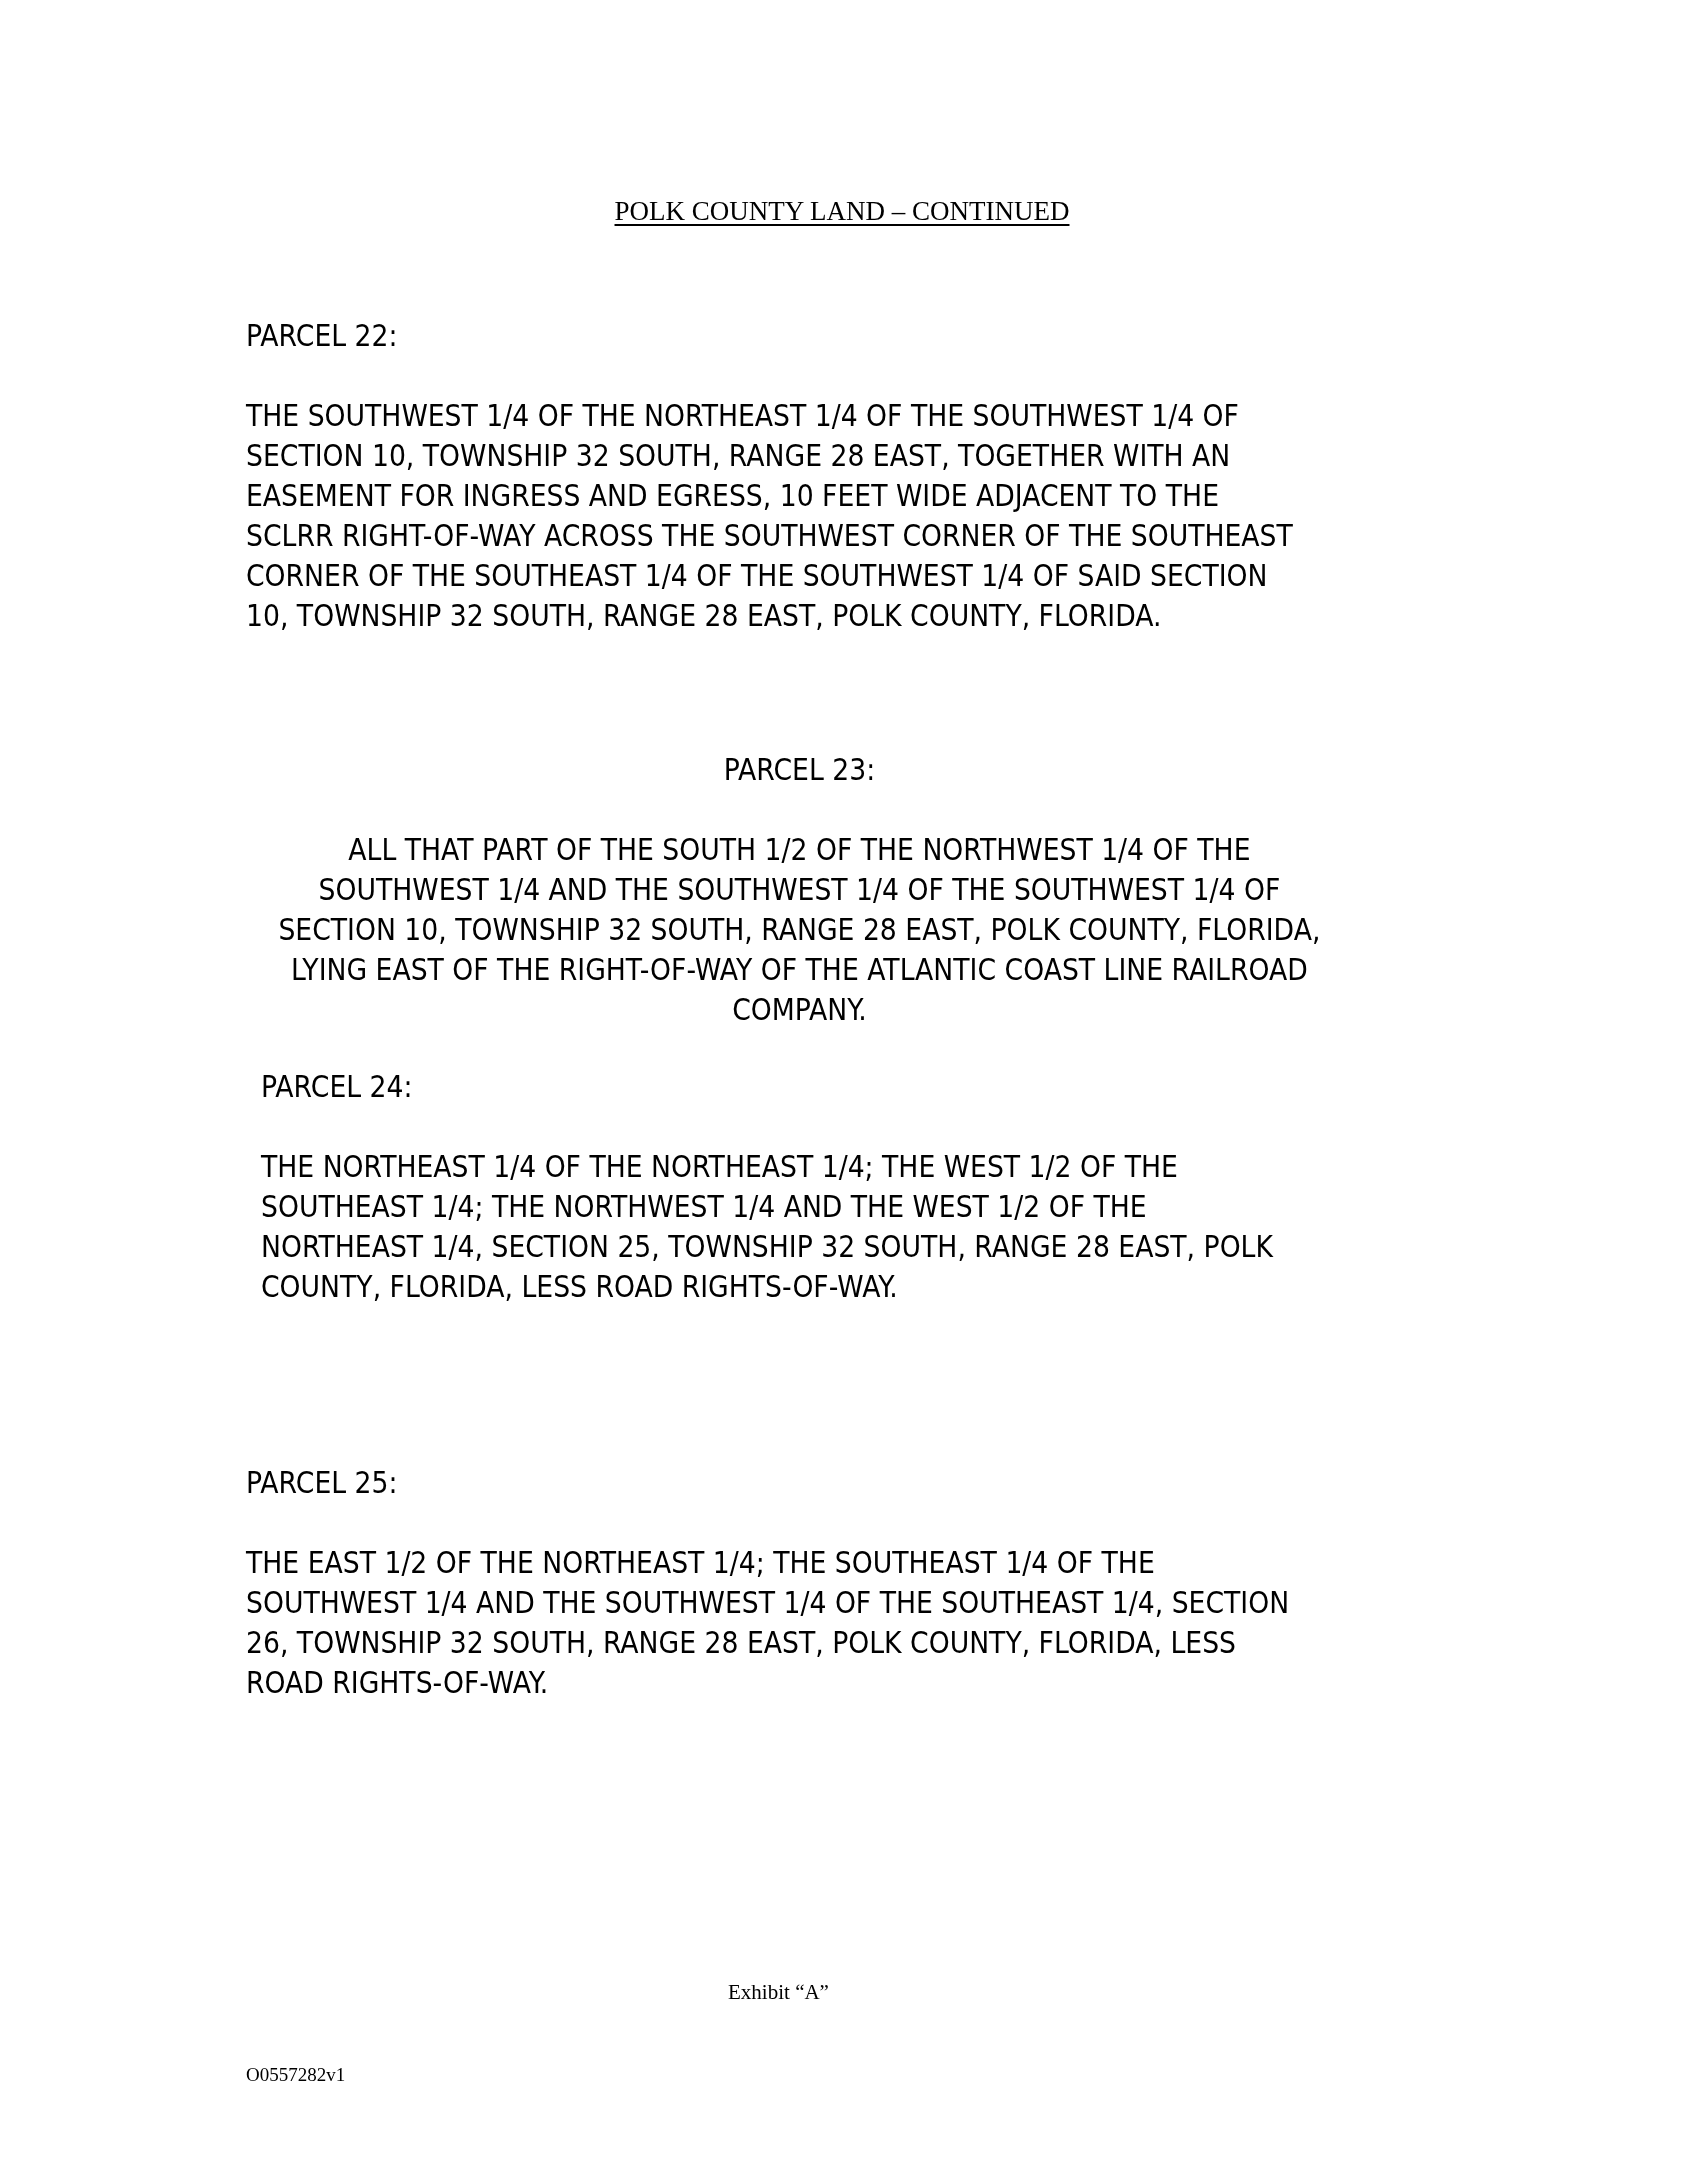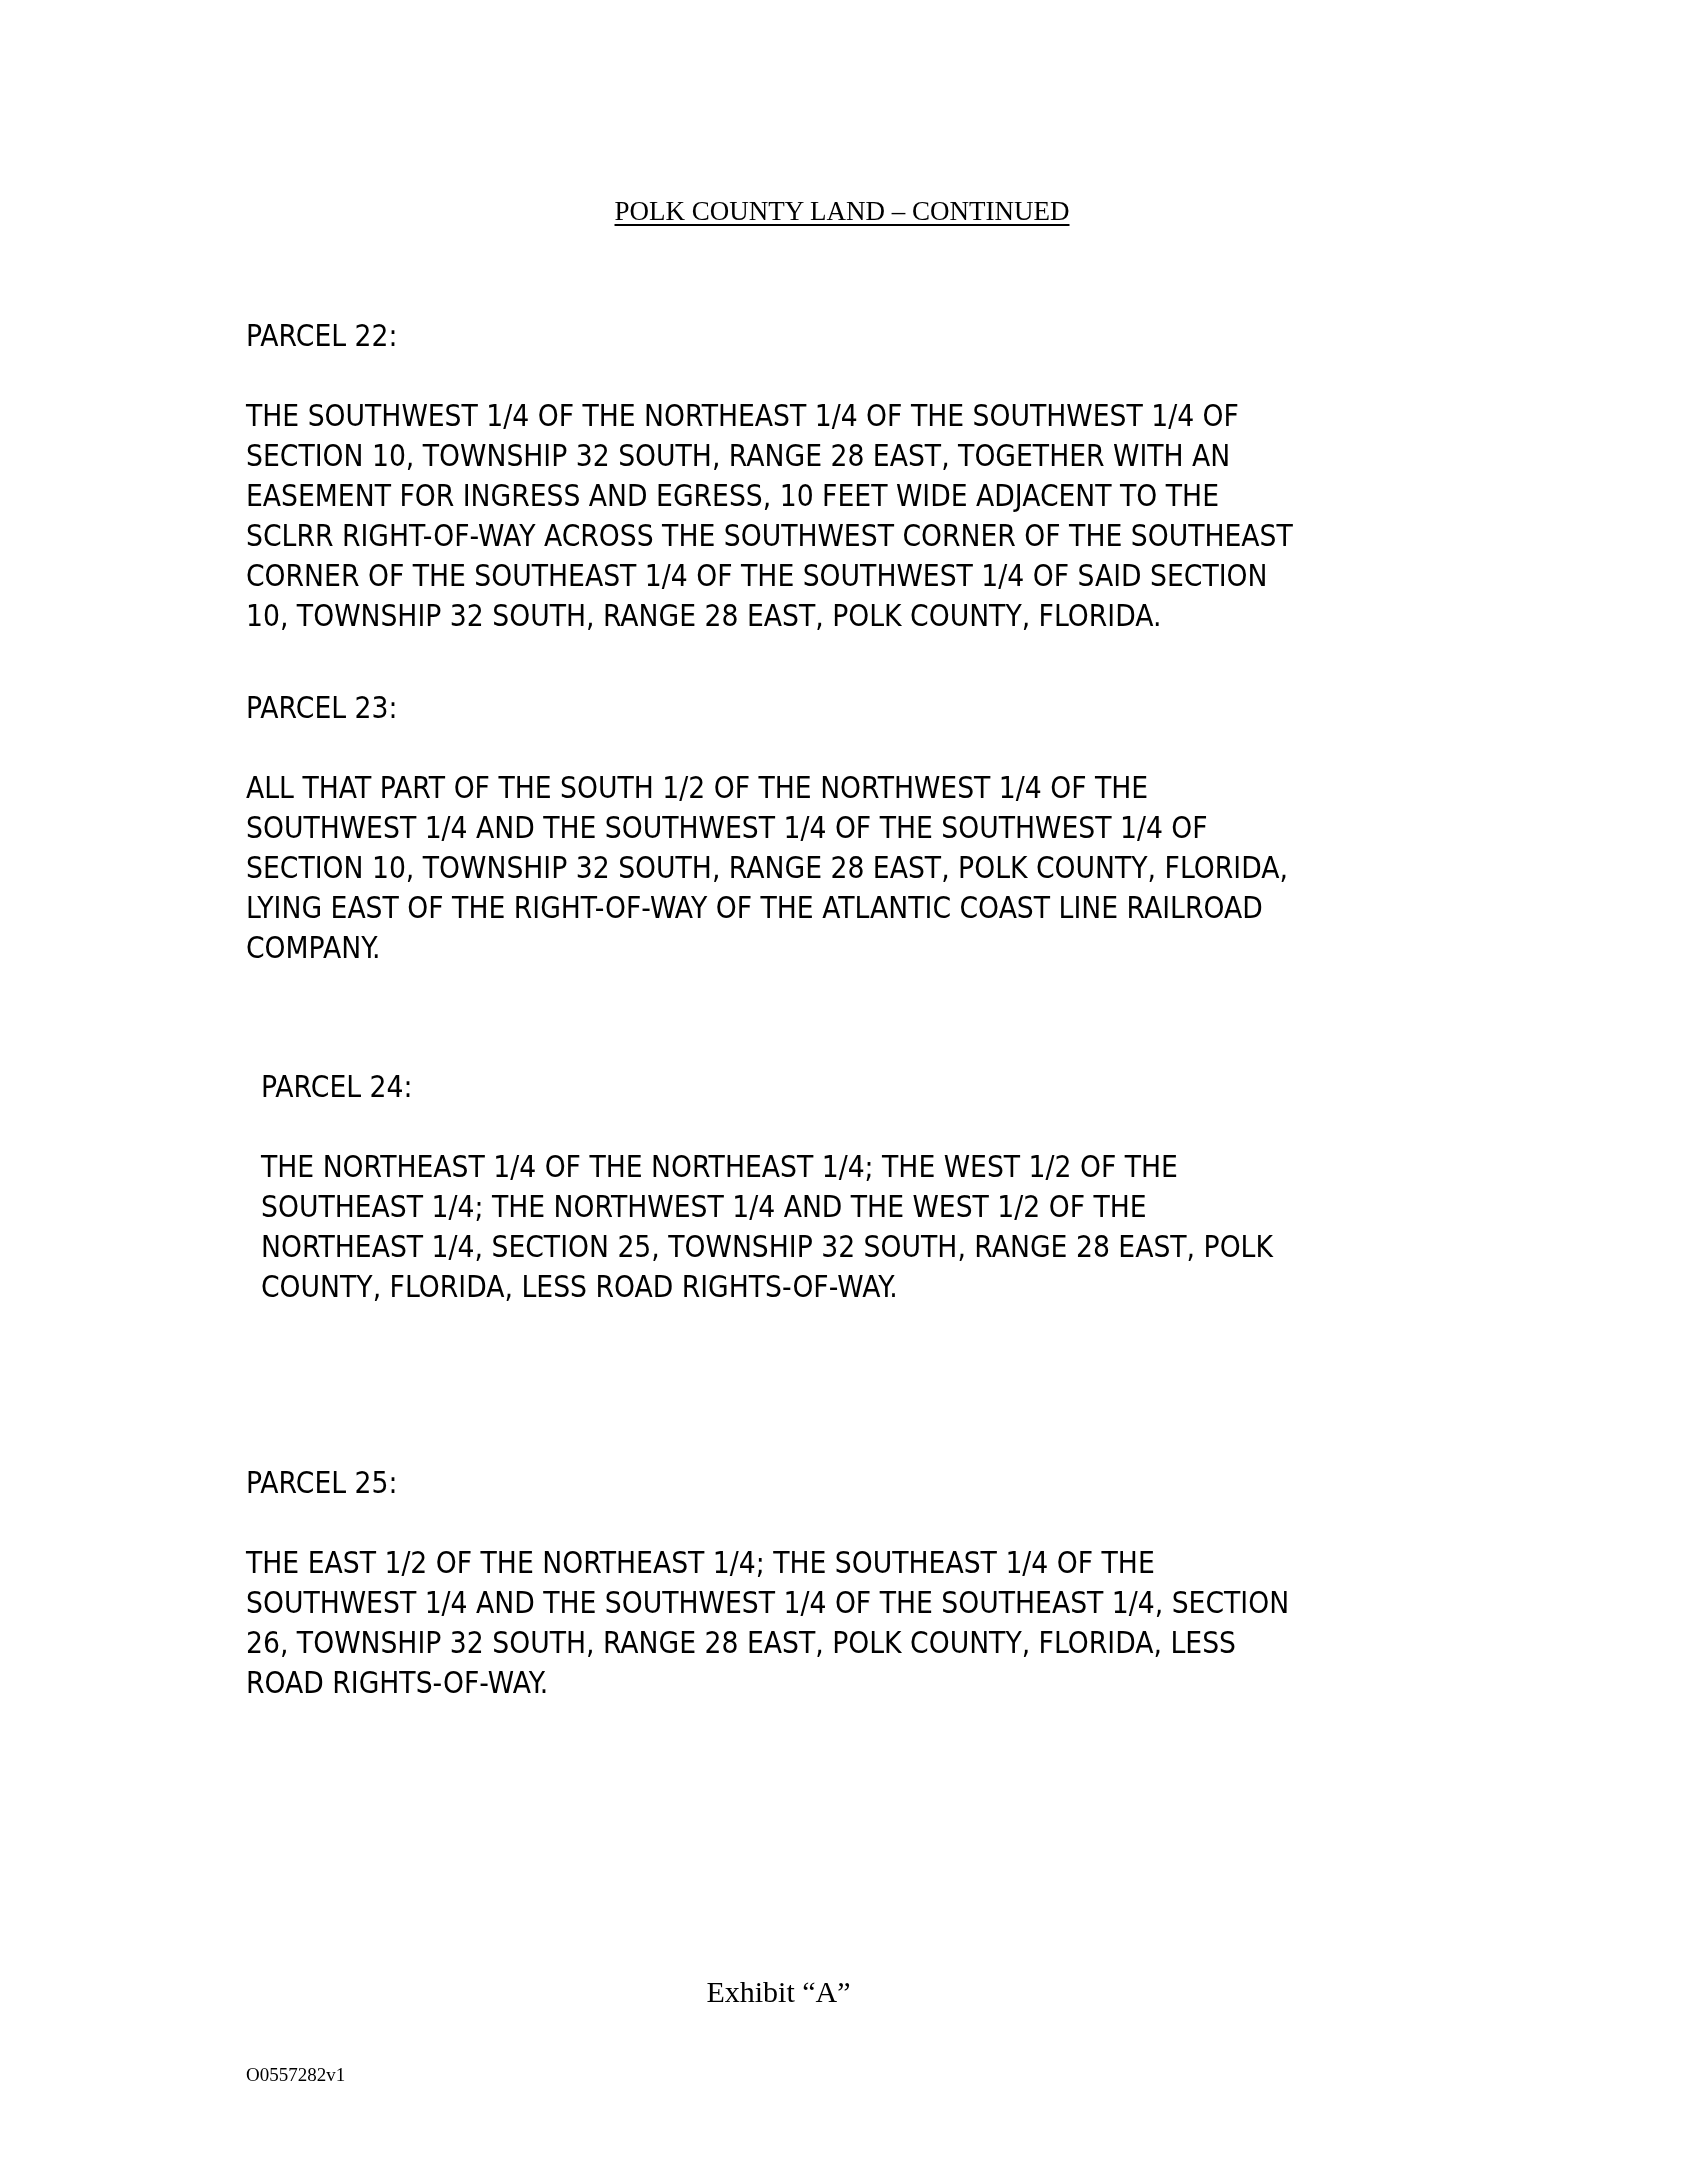--- a/index.html
+++ b/index.html
@@ -15,21 +15,21 @@
     .parcel-heading, .parcel-body {
       font-family: "DejaVu Sans", sans-serif; font-size: 31px;
       transform-origin: left top; transform: scaleX(0.86);
       white-space: nowrap;
     }
     .parcel-heading { line-height: 40px; }
     .parcel-body { margin-top: 40px; line-height: 40px; }
     .line { display: block; }
     .footer {
       position: absolute; left: 0; width: 1557px; top: 1973px; text-align: center;
-      font-family: "Liberation Serif", serif; font-size: 30px; line-height: 38px;
+      font-family: "Liberation Serif", serif; font-size: 21px; line-height: 38px;
     }
     .docid {
       position: absolute; left: 246px; top: 2064px;
       font-family: "Liberation Serif", serif; font-size: 19px;
     }
   </style>
 </head>
 <body>
 
 <div>
@@ -40,21 +40,21 @@
     <div class="parcel-body">
       <span class="line">THE SOUTHWEST 1/4 OF THE NORTHEAST 1/4 OF THE SOUTHWEST 1/4 OF</span>
       <span class="line">SECTION 10, TOWNSHIP 32 SOUTH, RANGE 28 EAST, TOGETHER WITH AN</span>
       <span class="line">EASEMENT FOR INGRESS AND EGRESS, 10 FEET WIDE ADJACENT TO THE</span>
       <span class="line">SCLRR RIGHT-OF-WAY ACROSS THE SOUTHWEST CORNER OF THE SOUTHEAST</span>
       <span class="line">CORNER OF THE SOUTHEAST 1/4 OF THE SOUTHWEST 1/4 OF SAID SECTION</span>
       <span class="line">10, TOWNSHIP 32 SOUTH, RANGE 28 EAST, POLK COUNTY, FLORIDA.</span>
     </div>
   </div>
 
-  <div class="parcel" style="top:687px;">
+  <div class="parcel" style="top:749px;text-align:center;">
     <div class="parcel-heading">PARCEL 23:</div>
     <div class="parcel-body">
       <span class="line">ALL THAT PART OF THE SOUTH 1/2 OF THE NORTHWEST 1/4 OF THE</span>
       <span class="line">SOUTHWEST 1/4 AND THE SOUTHWEST 1/4 OF THE SOUTHWEST 1/4 OF</span>
       <span class="line">SECTION 10, TOWNSHIP 32 SOUTH, RANGE 28 EAST, POLK COUNTY, FLORIDA,</span>
       <span class="line">LYING EAST OF THE RIGHT-OF-WAY OF THE ATLANTIC COAST LINE RAILROAD</span>
       <span class="line">COMPANY.</span>
     </div>
   </div>
 

